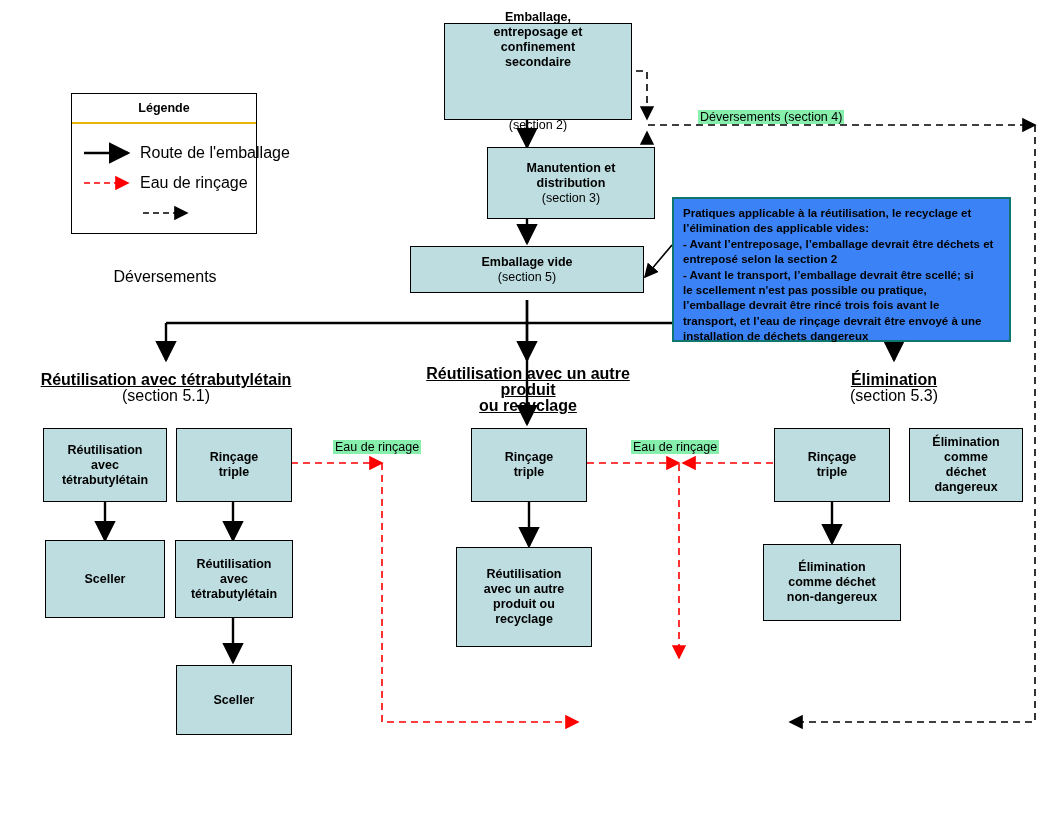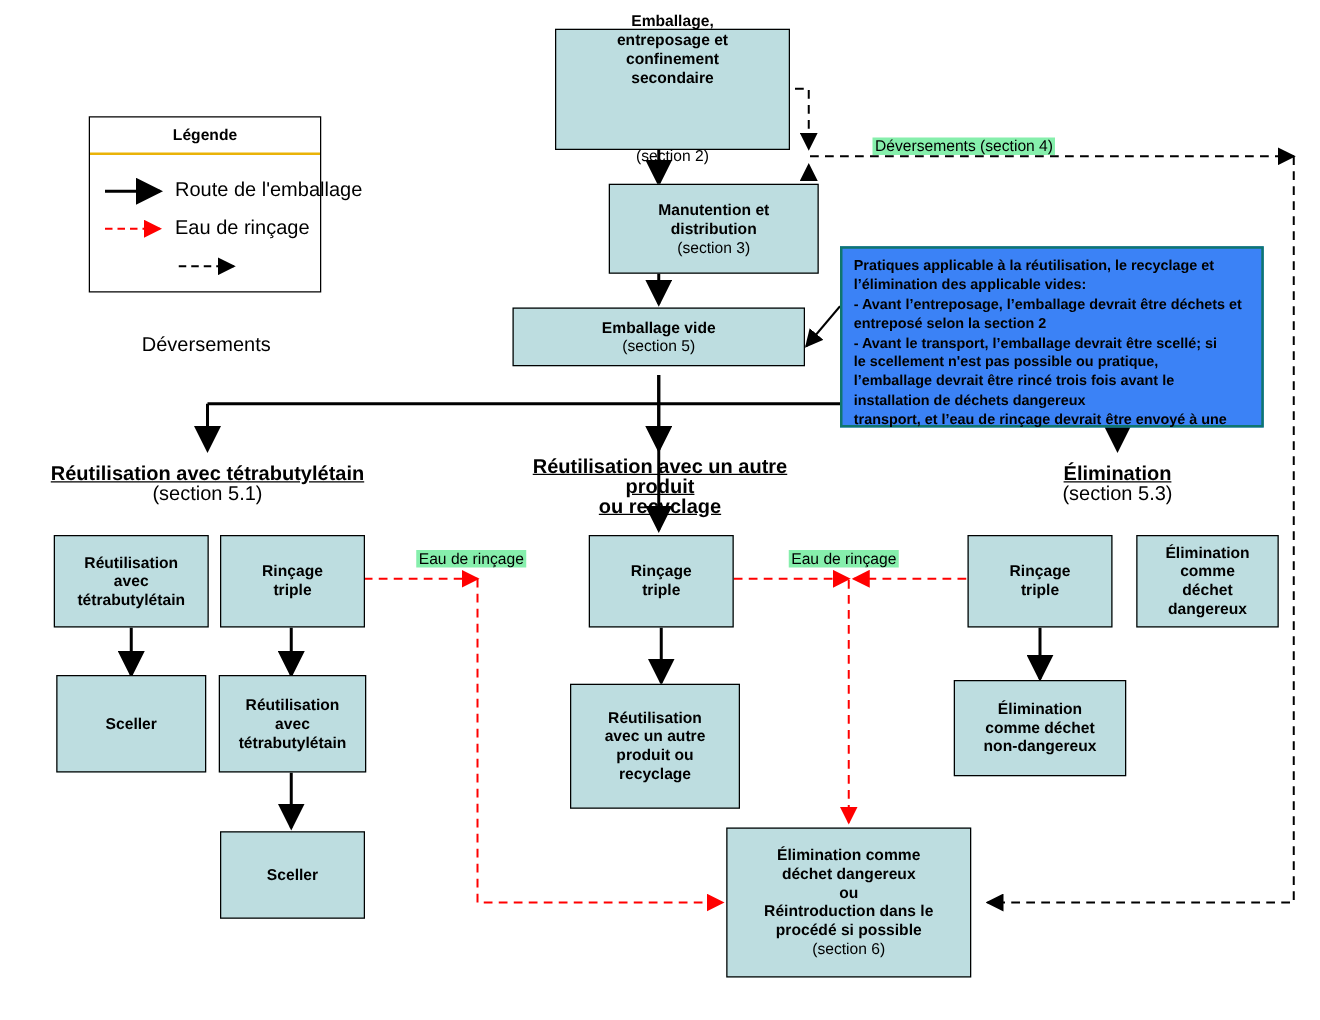--- a/index.html
+++ b/index.html
@@ -139,22 +139,22 @@
   </div>
 
   <div class="practices">
     <div>Pratiques applicable à la réutilisation, le recyclage et</div>
     <div>l’élimination des applicable vides:</div>
     <div>- Avant l’entreposage, l’emballage devrait être déchets et</div>
     <div>entreposé selon la section 2</div>
     <div>- Avant le transport, l’emballage devrait être scellé; si</div>
     <div>le scellement n'est pas possible ou pratique,</div>
     <div>l’emballage devrait être rincé trois fois avant le</div>
+    <div>transport, et l’eau de rinçage devrait être envoyé à une</div>
     <div>installation de déchets dangereux</div>
-    <div>transport, et l’eau de rinçage devrait être envoyé à une</div>
   </div>
 
   <div class="node" style="left:444px;top:23px;width:188px;height:97px;gap:48px;">
     <span class="ml">Emballage,<br>entreposage et<br>confinement<br>secondaire</span>
     <span class="sub">(section 2)</span>
   </div>
 
   <div class="node" style="left:456px;top:147px;width:168px;height:72px;margin-left:31px;">
     <span class="ml">Manutention et<br>distribution</span>
     <span class="sub">(section 3)</span>
@@ -204,22 +204,18 @@
   <div class="node" style="left:774px;top:428px;width:116px;height:74px;">
     <span class="ml">Rinçage<br>triple</span>
   </div>
   <div class="node" style="left:909px;top:428px;width:114px;height:74px;">
     <span class="ml">Élimination<br>comme<br>déchet<br>dangereux</span>
   </div>
   <div class="node" style="left:763px;top:544px;width:138px;height:77px;">
     <span class="ml">Élimination<br>comme déchet<br>non-dangereux</span>
   </div>
 
-  <div class="node" style="left:581px;top:662px;width:196px;height:120px;">
-    <span class="ml">Élimination comme<br>déchet dangereux<br>ou<br>Réintroduction dans le<br>procédé si possible</span>
-    <span class="sub">(section 6)</span>
-  </div>
 
   <div class="edge-label" style="left:333px;top:440px;">Eau de rinçage</div>
   <div class="edge-label" style="left:631px;top:440px;">Eau de rinçage</div>
   <div class="edge-label" style="left:698px;top:110px;">Déversements (section 4)</div>
 
 </div>
 
 </body></html>

